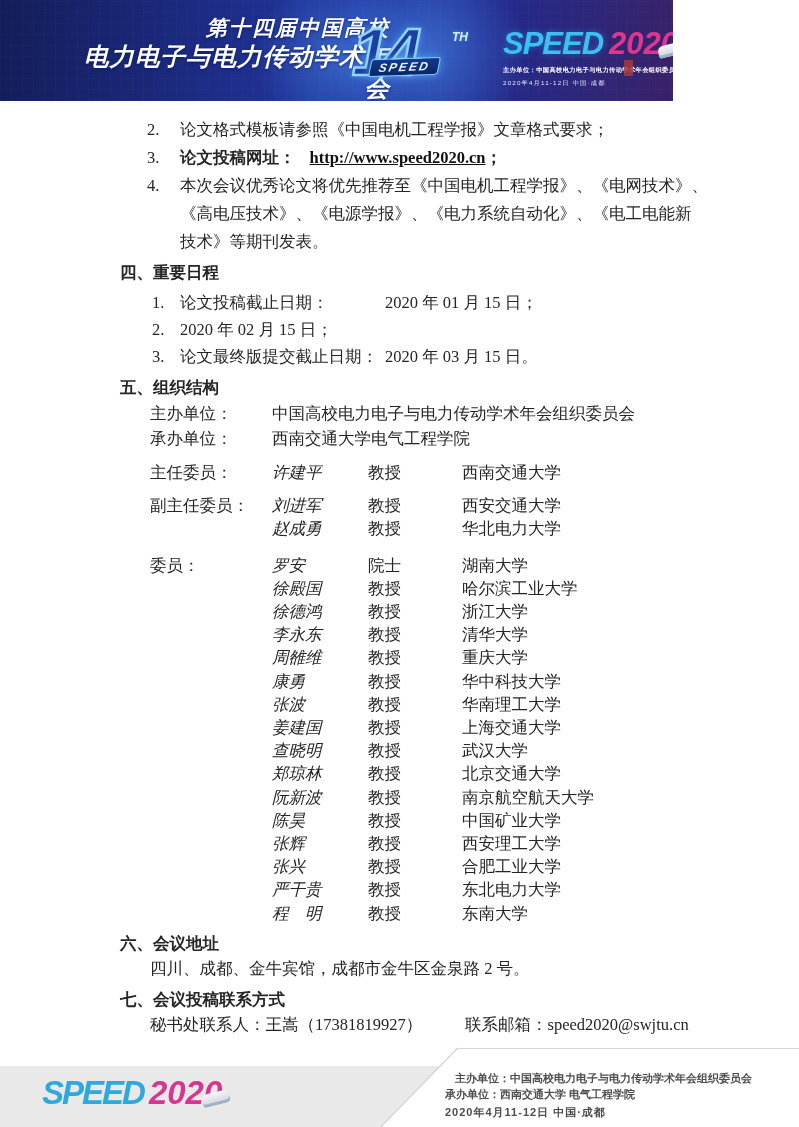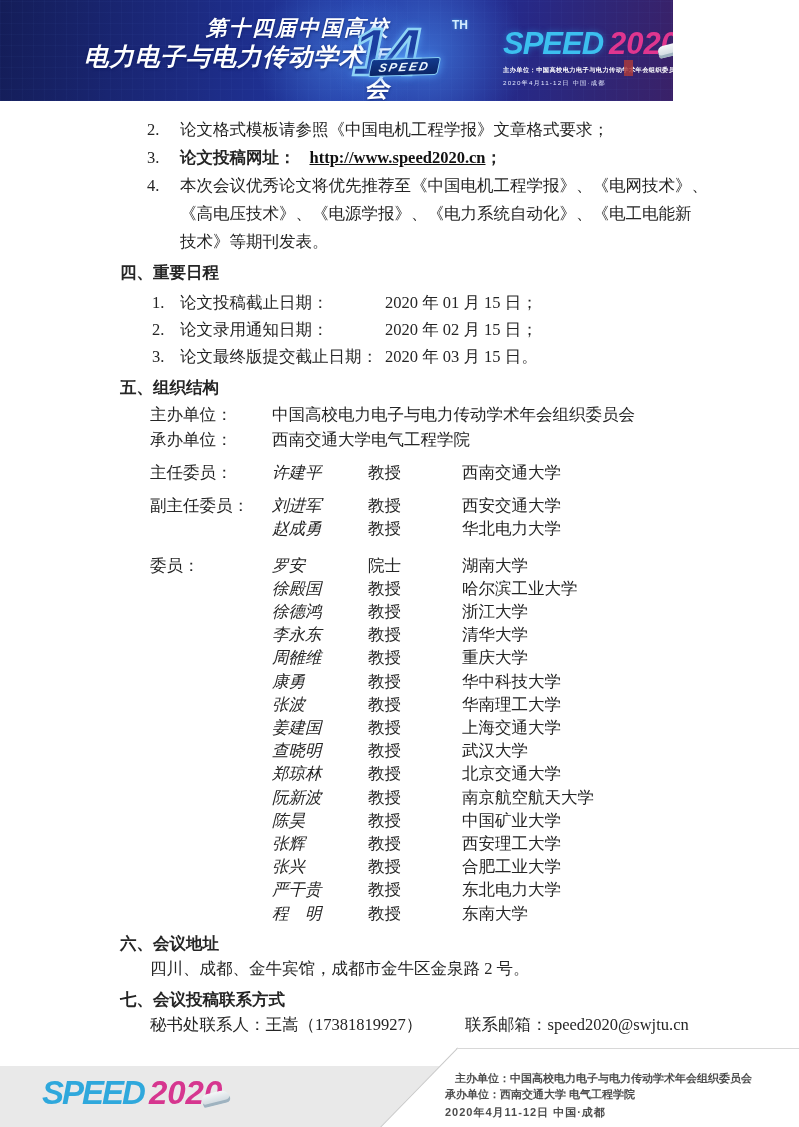--- a/index.html
+++ b/index.html
@@ -28,22 +28,22 @@
   .hdr-title .l1 { font-size:21px; letter-spacing:2px; line-height:27px; }
   .hdr-title .l2 { font-size:24.5px; letter-spacing:1px; line-height:31px; }
 
   .badge-glow { position:absolute; left:318px; top:-40px; width:220px; height:185px;
     background:radial-gradient(circle, rgba(80,160,255,.5), rgba(30,60,160,0) 68%); }
   .badge { position:absolute; left:352px; top:10px; width:116px; height:86px;
     font-family:"Liberation Sans","DejaVu Sans",sans-serif; }
   .badge-num { font-size:66px; line-height:84px; font-weight:900; font-style:italic;
     letter-spacing:-4px; color:#1c3fa0; -webkit-text-stroke:2.5px #8fd4f5;
     text-shadow:0 0 10px rgba(90,170,255,.9); }
-  .badge-th { position:absolute; right:0; top:8px; font-size:12px; font-weight:900;
-    color:#d5ecff; text-shadow:0 0 3px #4a9bd8; }
+  .badge-th { position:absolute; right:0; top:20px; font-size:12px; font-weight:900;
+    font-style:italic; color:#d5ecff; text-shadow:0 0 3px #4a9bd8; }
   .badge-speed { position:absolute; left:18px; top:48px; transform:skewX(-14deg) rotate(-2deg);
     background:linear-gradient(#123a8e,#0b2566); border:1px solid #86cdf2; border-radius:3px;
     padding:1px 8px; font-size:12px; font-weight:800; font-style:italic; color:#eaf6ff;
     letter-spacing:2px; box-shadow:0 0 8px rgba(90,170,255,.8); }
 
   .hdr-logo { position:absolute; left:503px; top:26px; white-space:nowrap;
     font-family:"Liberation Sans","DejaVu Sans",sans-serif; font-weight:900; font-style:italic; }
   .hdr-logo .sp { font-size:31px; letter-spacing:-1px; color:#3cc0ef; text-shadow:0 0 6px rgba(40,140,220,.6); }
   .hdr-logo .yr { font-size:31px; letter-spacing:0px; color:#e0368f; margin-left:6px; position:relative; }
   .train-nose { position:absolute; width:26px; height:12px; right:-6px; bottom:5px;
@@ -67,21 +67,21 @@
   .url { font-weight:bold; text-decoration:underline; color:#111; margin-left:14px; }
 
   .sec-h { margin-left:120px; font-weight:bold; line-height:26px; }
   .h4 { margin-top:4px; }
   .sched { margin:3px 0 0 152px; }
   .srow { display:flex; line-height:27px; }
   .snum { width:28px; flex:0 0 28px; }
   .slabel { width:205px; flex:0 0 205px; }
 
   .h5 { margin-top:5px; }
-  .orgs { margin:2px 0 0 150px; }
+  .orgs { margin:2px 0 0 150px;font-family:Liberation Mono, monospace; }
   .orow { display:flex; line-height:24.5px; }
   .olabel { width:122px; flex:0 0 122px; }
 
   .cgroup { display:flex; margin-left:150px; }
   .g1 { margin-top:9px;align-items:flex-end; } .g2 { margin-top:10px; } .g3 { margin-top:13px; }
   .glabel { width:122px; flex:0 0 122px; line-height:23.2px; }
   .gmembers { flex:1; }
   .crow { display:flex; line-height:23.2px; }
   .cname { width:96px; flex:0 0 96px;font-style:italic; }
   .ctitle { width:94px; flex:0 0 94px;font-family:Liberation Serif, serif; }
@@ -159,21 +159,20 @@
     <div class="sched">
 
         <div class="srow">
           <span class="snum">1.</span>
           <span class="slabel">论文投稿截止日期：</span>
           <span class="sdate">2020 年 01 月 15 日；</span>
         </div>
 
         <div class="srow">
           <span class="snum">2.</span>
-          <span class="slabel">论文录用通知日期：</span>
           <span class="sdate">2020 年 02 月 15 日；</span>
         </div>
 
         <div class="srow">
           <span class="snum">3.</span>
           <span class="slabel">论文最终版提交截止日期：</span>
           <span class="sdate">2020 年 03 月 15 日。</span>
         </div>
       </div>
 

